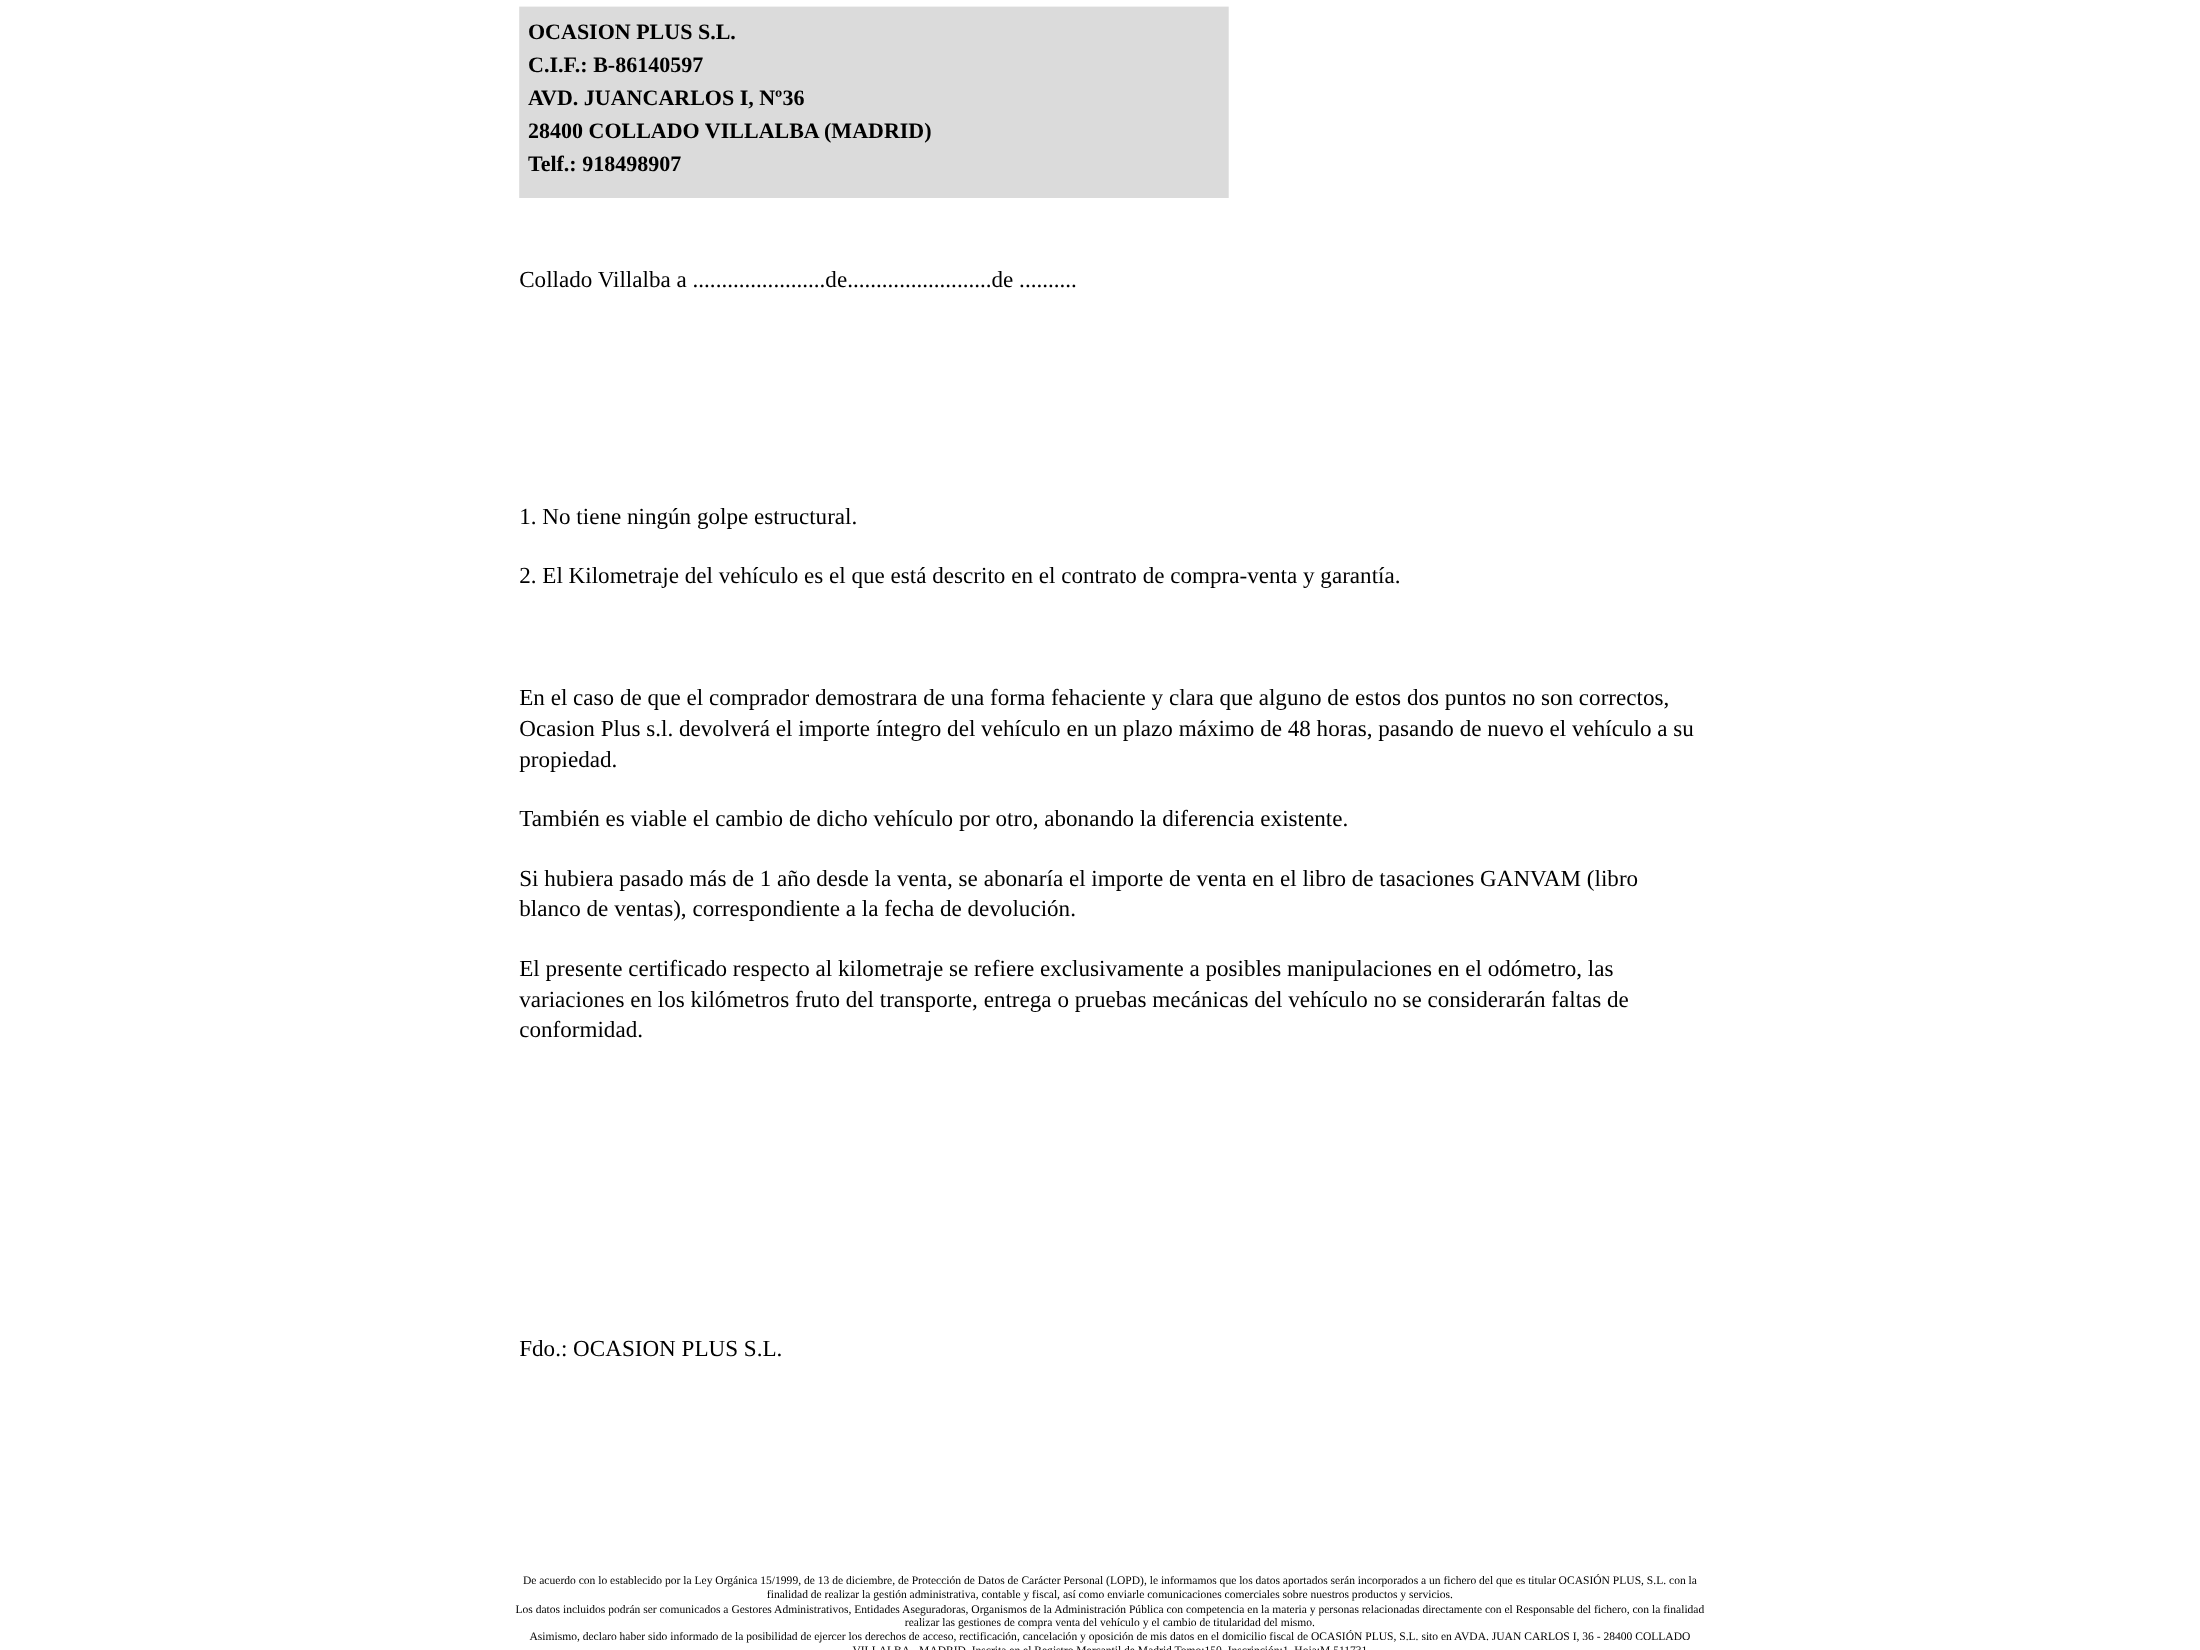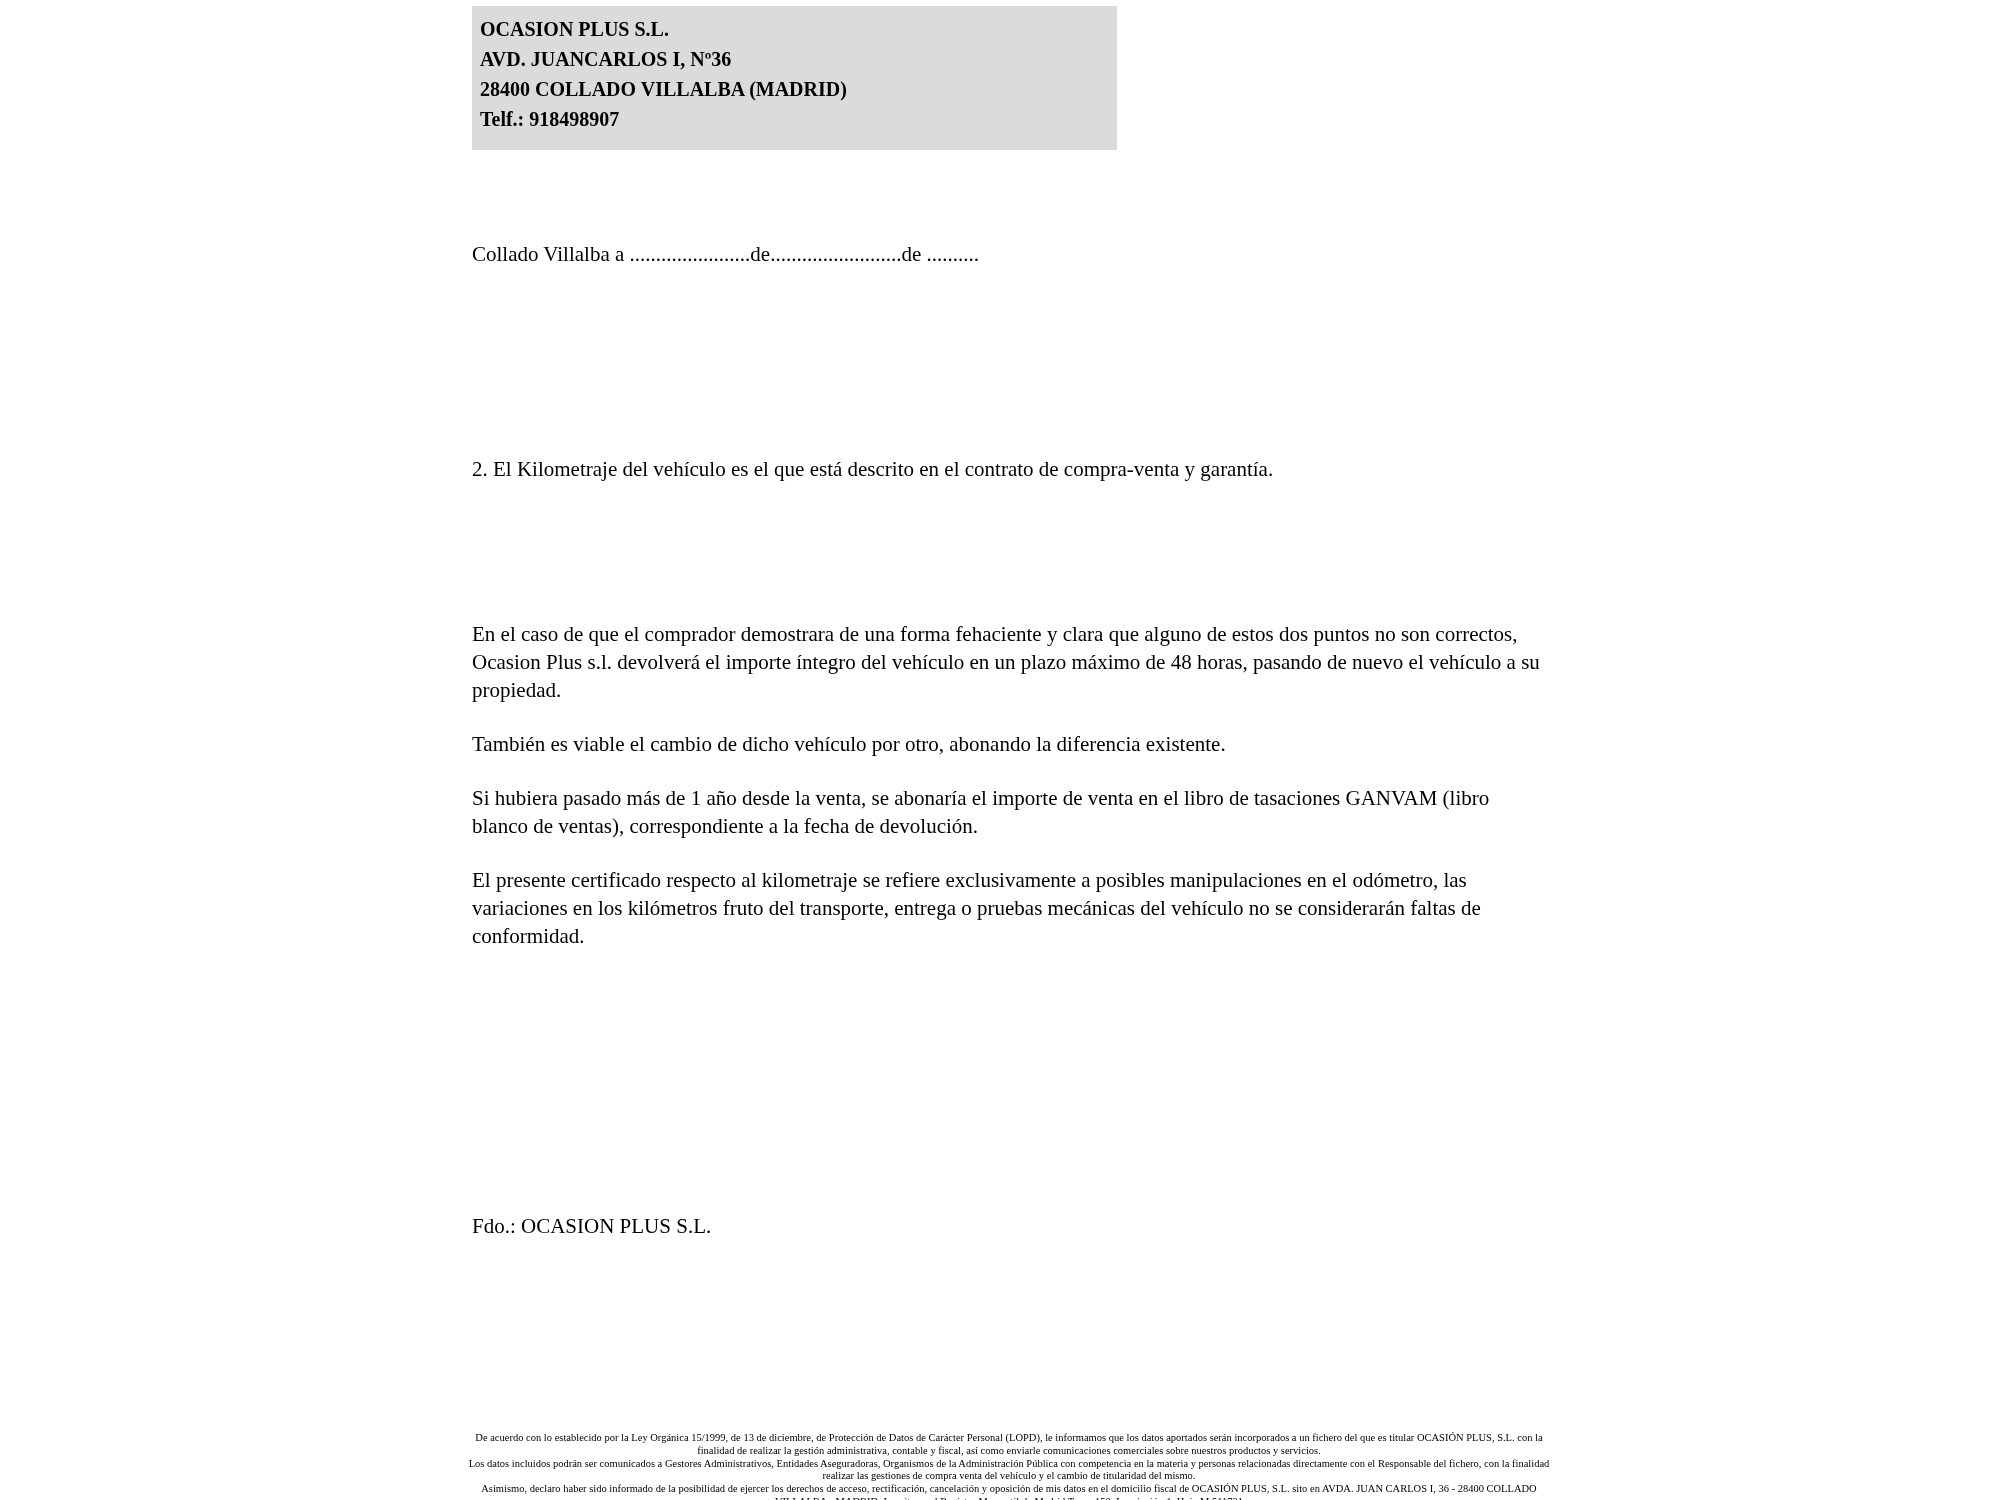--- a/index.html
+++ b/index.html
@@ -109,29 +109,31 @@
     text-align: center;
   }
 </style>
 </head>
 <body>
 
 <div class="page">
 
   <div class="letterhead">
     <div>OCASION PLUS S.L.</div>
+    <div>C.I.F.: B-86140597</div>
     <div>AVD. JUANCARLOS I, Nº36</div>
     <div>28400 COLLADO VILLALBA (MADRID)</div>
     <div>Telf.: 918498907</div>
   </div>
 
   <div class="dateline">Collado Villalba a .......................de.........................de ..........</div>
 
 
   <div class="points">
+    <p>1. No tiene ningún golpe estructural.</p>
     <p>2. El Kilometraje del vehículo es el que está descrito en el contrato de compra-venta y garantía.</p>
   </div>
 
   <div class="paragraphs">
     <p>En el caso de que el comprador demostrara de una forma fehaciente y clara que alguno de estos dos puntos no son correctos, Ocasion Plus s.l. devolverá el importe íntegro del vehículo en un plazo máximo de 48 horas, pasando de nuevo el vehículo a su propiedad.</p>
     <p>También es viable el cambio de dicho vehículo por otro, abonando la diferencia existente.</p>
     <p>Si hubiera pasado más de 1 año desde la venta, se abonaría el importe de venta en el libro de tasaciones GANVAM (libro blanco de ventas), correspondiente a la fecha de devolución.</p>
     <p>El presente certificado respecto al kilometraje se refiere exclusivamente a posibles manipulaciones en el odómetro, las variaciones en los kilómetros fruto del transporte, entrega o pruebas mecánicas del vehículo no se considerarán faltas de conformidad.</p>
   </div>
 

